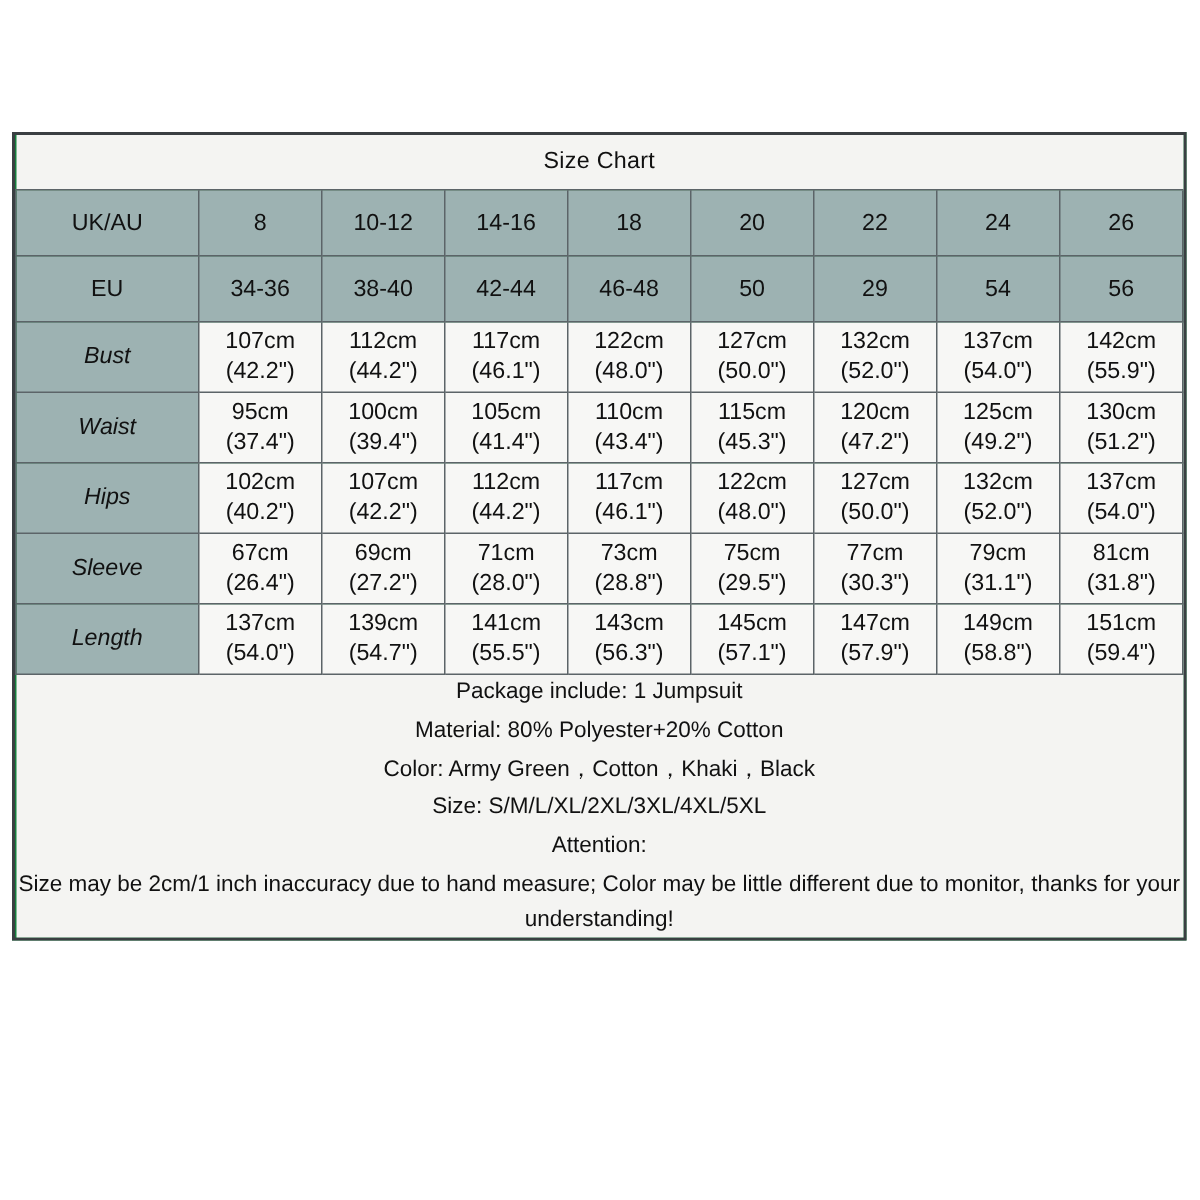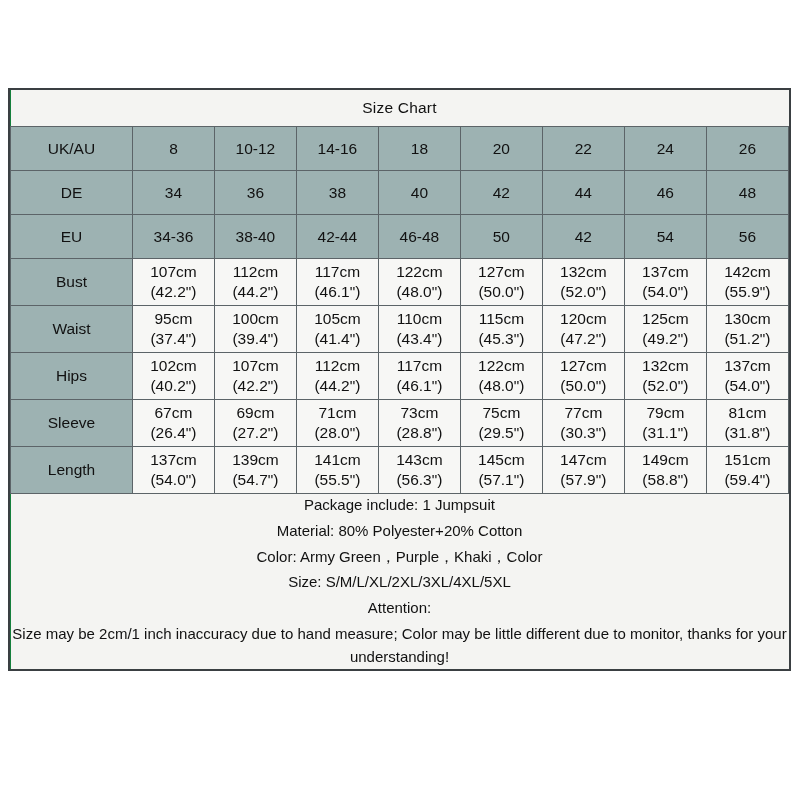--- a/index.html
+++ b/index.html
@@ -66,20 +66,21 @@
   }
   .teal.label {
     background: #9db2b2;
   }
 
   
   .meas-label {
     background: #9db2b2;
     height: 46px;
     font-size: 15.5px;
+    font-style: italic;
   }
   .meas-cell {
     background: #f7f7f5;
     line-height: 1.32;
     padding: 3px 0;
   }
   .meas-cell .cm {
     display: block;
     text-align: center;
   }
@@ -142,40 +143,29 @@
           <td class="teal">8</td>
           <td class="teal">10-12</td>
           <td class="teal">14-16</td>
           <td class="teal">18</td>
           <td class="teal">20</td>
           <td class="teal">22</td>
           <td class="teal">24</td>
           <td class="teal">26</td>
         </tr>
 
-        <tr>
-          <td class="teal label">DE</td>
-          <td class="teal">34</td>
-          <td class="teal">36</td>
-          <td class="teal">38</td>
-          <td class="teal">40</td>
-          <td class="teal">42</td>
-          <td class="teal">44</td>
-          <td class="teal">46</td>
-          <td class="teal">48</td>
-        </tr>
 
         <tr>
           <td class="teal label">EU</td>
           <td class="teal">34-36</td>
           <td class="teal">38-40</td>
           <td class="teal">42-44</td>
           <td class="teal">46-48</td>
           <td class="teal">50</td>
-          <td class="teal">42</td>
+          <td class="teal">29</td>
           <td class="teal">54</td>
           <td class="teal">56</td>
         </tr>
 
         <tr>
           <td class="meas-label">Bust</td>
           <td class="meas-cell">
             <span class="cm">107cm</span>
             <span class="inch">(42.2")</span>
           </td>
@@ -350,21 +340,21 @@
           <td class="meas-cell">
             <span class="cm">151cm</span>
             <span class="inch">(59.4")</span>
           </td>
         </tr>
 
         <tr>
           <td class="notes-cell" colspan="9">
             <p>Package include: 1   Jumpsuit</p>
             <p>Material: 80% Polyester+20% Cotton</p>
-            <p>Color:  Army Green，Purple，Khaki，Color</p>
+            <p>Color:  Army Green，Cotton，Khaki，Black</p>
             <p>Size: S/M/L/XL/2XL/3XL/4XL/5XL</p>
             <p>Attention:</p>
             <p class="attention-body">Size may be 2cm/1 inch inaccuracy due to hand measure; Color may be little different due to monitor, thanks for your understanding!</p>
           </td>
         </tr>
 
       </tbody>
     </table>
   </div>
 

